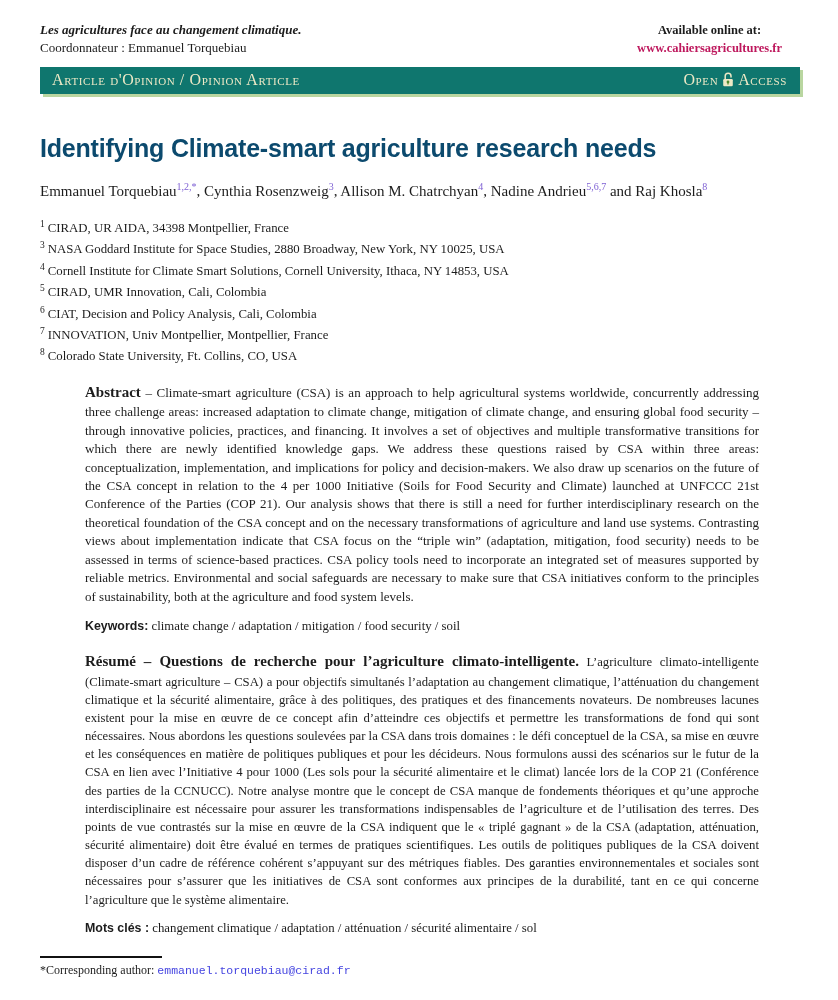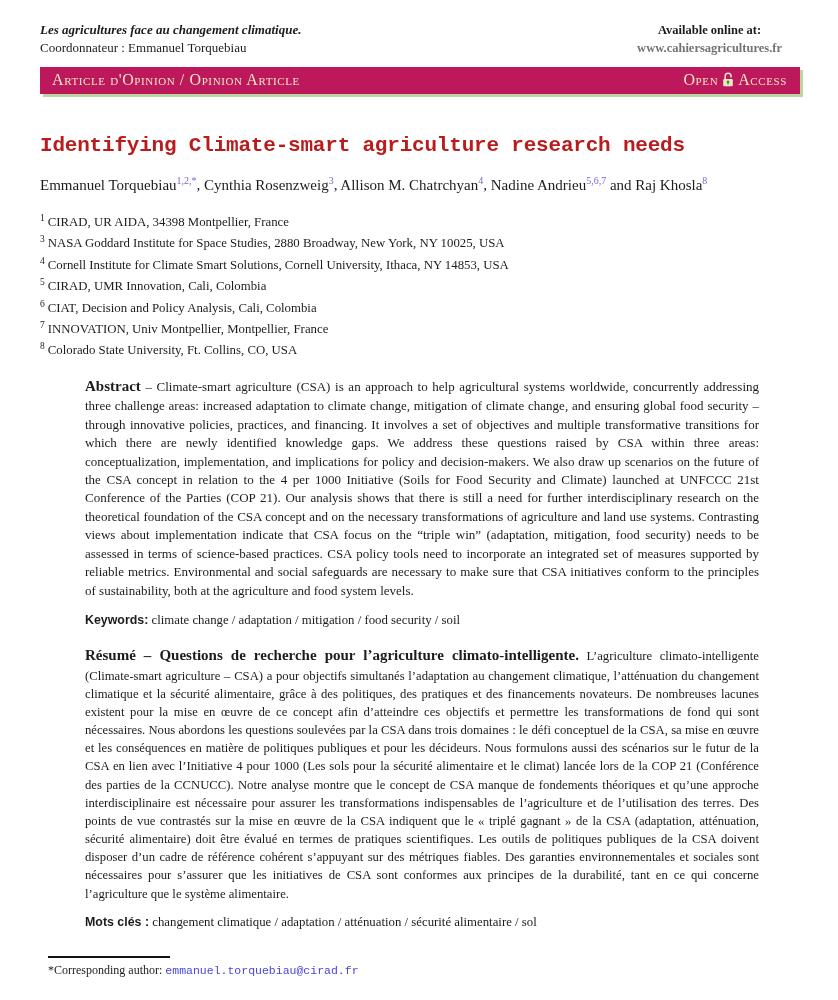--- a/index.html
+++ b/index.html
@@ -6,54 +6,54 @@
   .page{
     width:838px;height:1000px;background:#ffffff;position:relative;
     box-sizing:border-box;padding:22px 38px 0 40px;
     font-family:"Liberation Serif", serif;color:#1c1c1c;overflow:hidden;
   }
   
   .tophead{display:flex;justify-content:space-between;align-items:flex-start;}
   .series-title{font-style:italic;font-weight:bold;font-size:13px;line-height:1.3;}
   .coordinator{font-size:13px;line-height:1.45;}
   .online{ text-align:center;font-size:12.5px;font-weight:bold;line-height:1.4;margin-right:18px;}
-  .online a{color:#737373;text-decoration:none;font-weight:bold;cursor:pointer;}
+  .online a{color:#be185d;text-decoration:none;font-weight:bold;cursor:pointer;}
   
   .banner{
-    margin-top:9px;height:27px;background:#be185d;
+    margin-top:9px;height:27px;background:#0f766e;
     box-shadow:3px 3px 0 #b9d6a0;
     display:flex;justify-content:space-between;align-items:center;
     padding:0 13px 0 12px;
   }
   .banner .label, .oa{
     font-variant:small-caps;color:#ede9c6;font-size:16px;letter-spacing:.6px;
   }
   .oa{display:flex;align-items:center;gap:4px;}
   .oa svg{display:block;margin-top:-1px;}
   
   h1.title{
-    margin:40px 0 0 0;font-family:Liberation Mono, monospace;
-    font-size:21px;font-weight:bold;letter-spacing:-0.2px;color:#b91c1c;
+    margin:40px 0 0 0;font-family:Liberation Sans, sans-serif;
+    font-size:25px;font-weight:bold;letter-spacing:-0.2px;color:#0c4a6e;
   }
   .authors{margin-top:17px;font-size:15px;line-height:1.4;width:705px;}
   .authors sup{color:#7d5fd3;font-size:10px;}
   
   .affils{margin-top:15px;font-size:12.8px;line-height:1.5;}
   .affils .aff{margin:0;}
   .affils sup{font-size:9.5px;margin-right:3px;}
   
   .blocks{margin-left:45px;width:674px;}
   .para{text-align:justify;font-size:13px;line-height:1.42;}
   .para.abstract{margin-top:15px;}
   .para b{font-family:Liberation Serif, serif;font-size:15px;}
   .kwline{margin-top:0;font-size:12.8px;}
   .kwline b{font-family:"Liberation Sans", sans-serif;font-size:12.4px;}
   .para.resume{margin-top:17px;font-size:12.7px;line-height:1.43;}
   
-  .footnote{position:absolute;left:48px;top:956px;font-size:12px;}
+  .footnote{position:absolute;left:40px;top:956px;font-size:12px;}
   .footnote .rule{width:122px;border-top:2.5px solid #111;margin-bottom:5px;}
   .footnote .email{
     font-family:"Liberation Mono", "DejaVu Sans Mono", monospace;
     color:#4545e0;font-size:11.5px;text-decoration:none;cursor:pointer;
   }
 </style>
 </head>
 <body>
 
 <div class="page">

